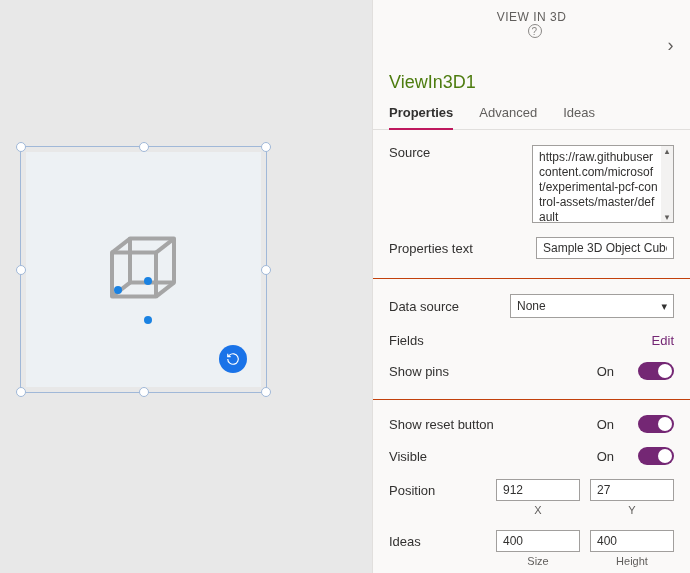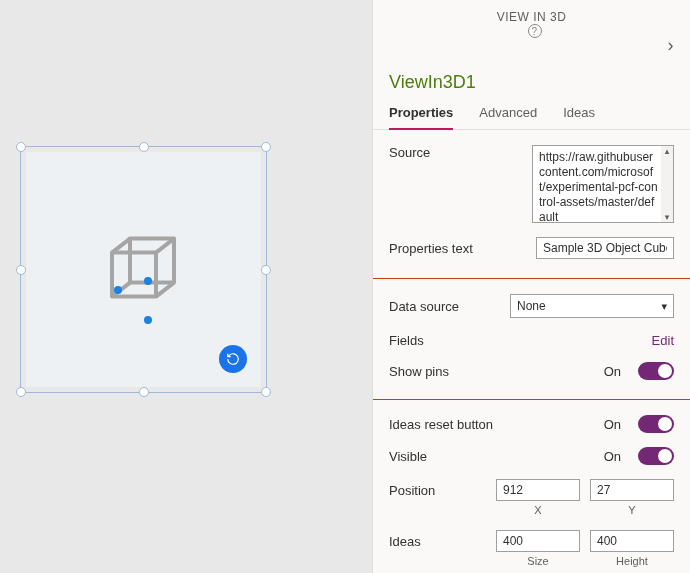--- a/index.html
+++ b/index.html
@@ -203,21 +203,21 @@
     width: 40px; height: 20px;
     border: 1px solid #a19f9d;
     background: #fff;
     display: flex;
     align-items: center;
     justify-content: center;
   }
   .toggle {
     display: flex;
     align-items: center;
-    gap: 17px;
+    gap: 24px;
   }
   .toggle-txt { font-size: 13px; color: #323130; }
   .switch {
     width: 36px; height: 18px;
     border-radius: 9px;
     background: #742774;
     position: relative;
   }
   .switch::after {
     content: "";
@@ -337,21 +337,21 @@
         <div class="lbl">Show pins</div>
         <div class="val toggle">
           <span class="toggle-txt">On</span>
           <div class="switch"></div>
         </div>
       </div>
     </div>
 
     <div class="group" style="border-bottom:none;">
       <div class="row">
-        <div class="lbl">Ideas reset button</div>
+        <div class="lbl">Show reset button</div>
         <div class="val toggle">
           <span class="toggle-txt">On</span>
           <div class="switch"></div>
         </div>
       </div>
       <div class="row">
         <div class="lbl">Visible</div>
         <div class="val toggle">
           <span class="toggle-txt">On</span>
           <div class="switch"></div>

